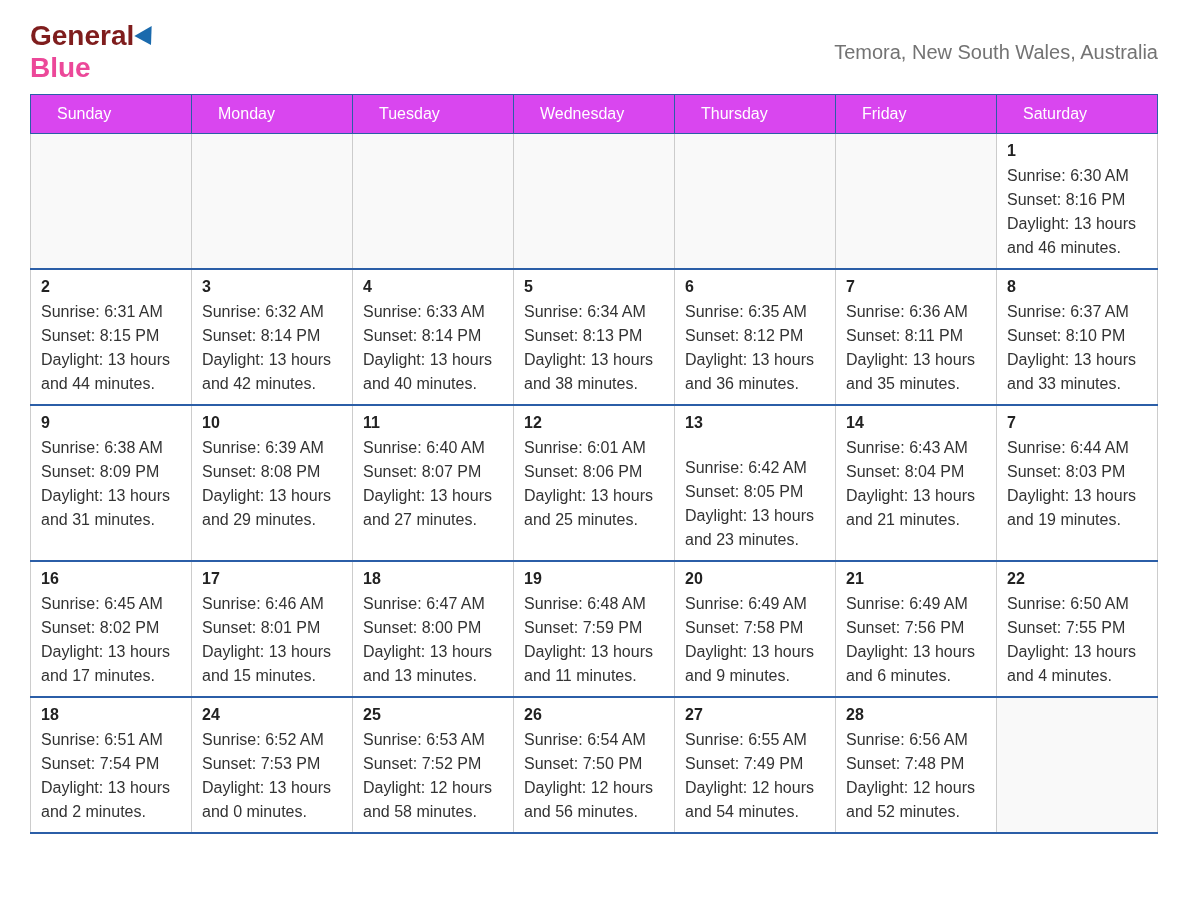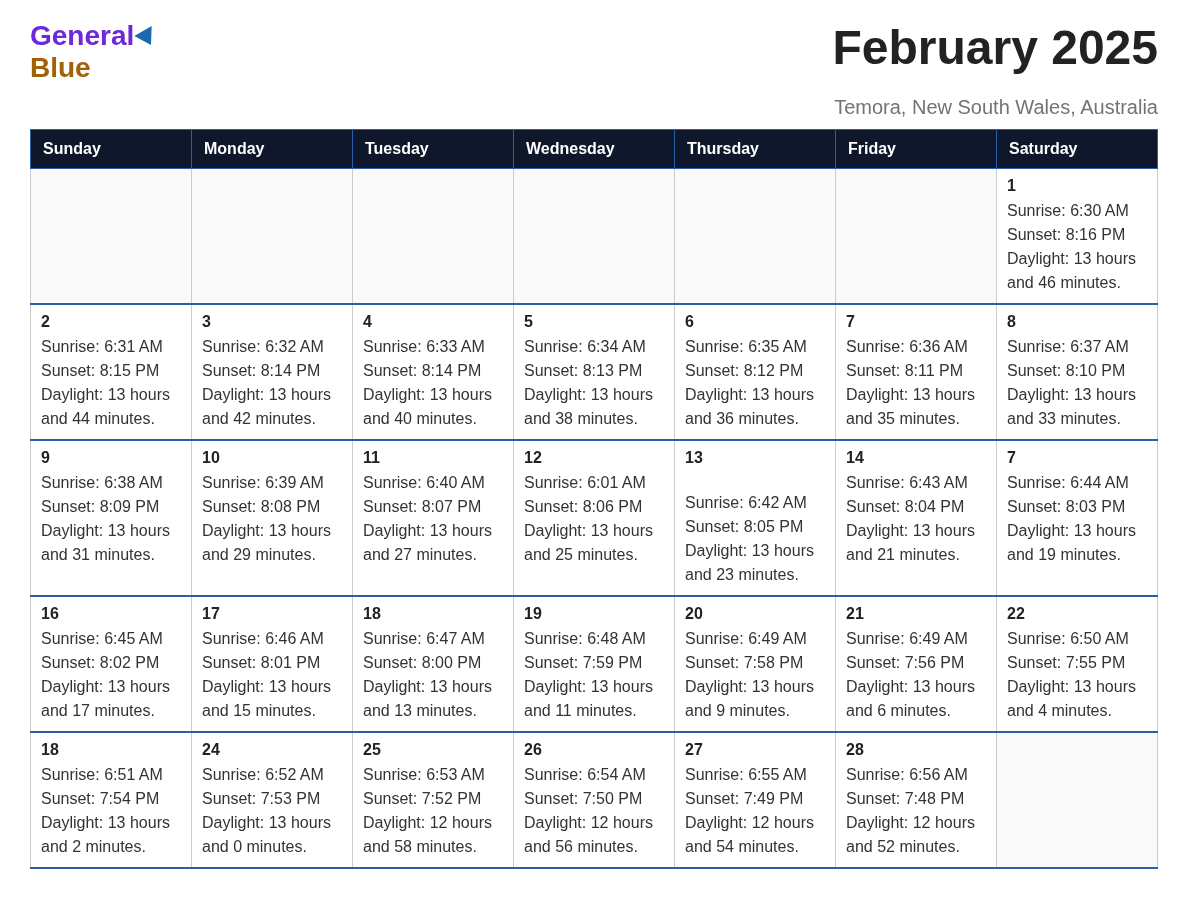--- a/index.html
+++ b/index.html
@@ -21,22 +21,22 @@
       flex-direction: column;
       align-items: flex-start;
     }
     .logo-text {
       font-size: 28px;
       font-weight: bold;
       color: #333;
       display: flex;
       align-items: center;
     }
-    .logo-general { color: #6d28d9; }
-    .logo-blue { color: #a16207; }
+    .logo-general { color: #7f1d1d; }
+    .logo-blue { color: #ec4899; }
     .logo-triangle {
       display: inline-block;
       width: 0;
       height: 0;
       border-left: 10px solid transparent;
       border-right: 10px solid transparent;
       border-top: 16px solid #1a6aad;
       margin-left: 3px;
       margin-top: 4px;
       transform: rotate(-30deg);
@@ -53,25 +53,25 @@
       font-size: 20px;
       color: #737373;
       margin-top: 21px;
     }
     table {
       width: 100%;
       border-collapse: collapse;
       margin-top: 10px;
     }
     thead tr th {
-      background-color: #0f172a;
+      background-color: #d946ef;
       color: #fff;
       font-size: 16px;
-      font-weight: bold;
-      padding: 10px 12px;
+      font-weight: normal;
+      padding: 10px 26px;
       text-align: left;
       border: 1px solid #2b5ea7;
     }
     tbody tr td {
       border: 1px solid #ccc;
       vertical-align: top;
       padding: 8px 10px;
       min-height: 100px;
       font-size: 12.5px;
       color: #333;
@@ -102,21 +102,20 @@
   <div class="logo">
     <div class="logo-text">
       <span class="logo-general">General</span>
       <span class="logo-triangle"></span>
     </div>
     <div style="margin-left:0; font-size:28px; font-weight:bold;">
       <span class="logo-blue">Blue</span>
     </div>
   </div>
   <div class="title-section">
-    <div class="month-title">February 2025</div>
     <div class="location">Temora, New South Wales, Australia</div>
   </div>
 </div>
 
 <table>
   <thead>
     <tr>
     <th>Sunday</th>
         <th>Monday</th>
         <th>Tuesday</th>

